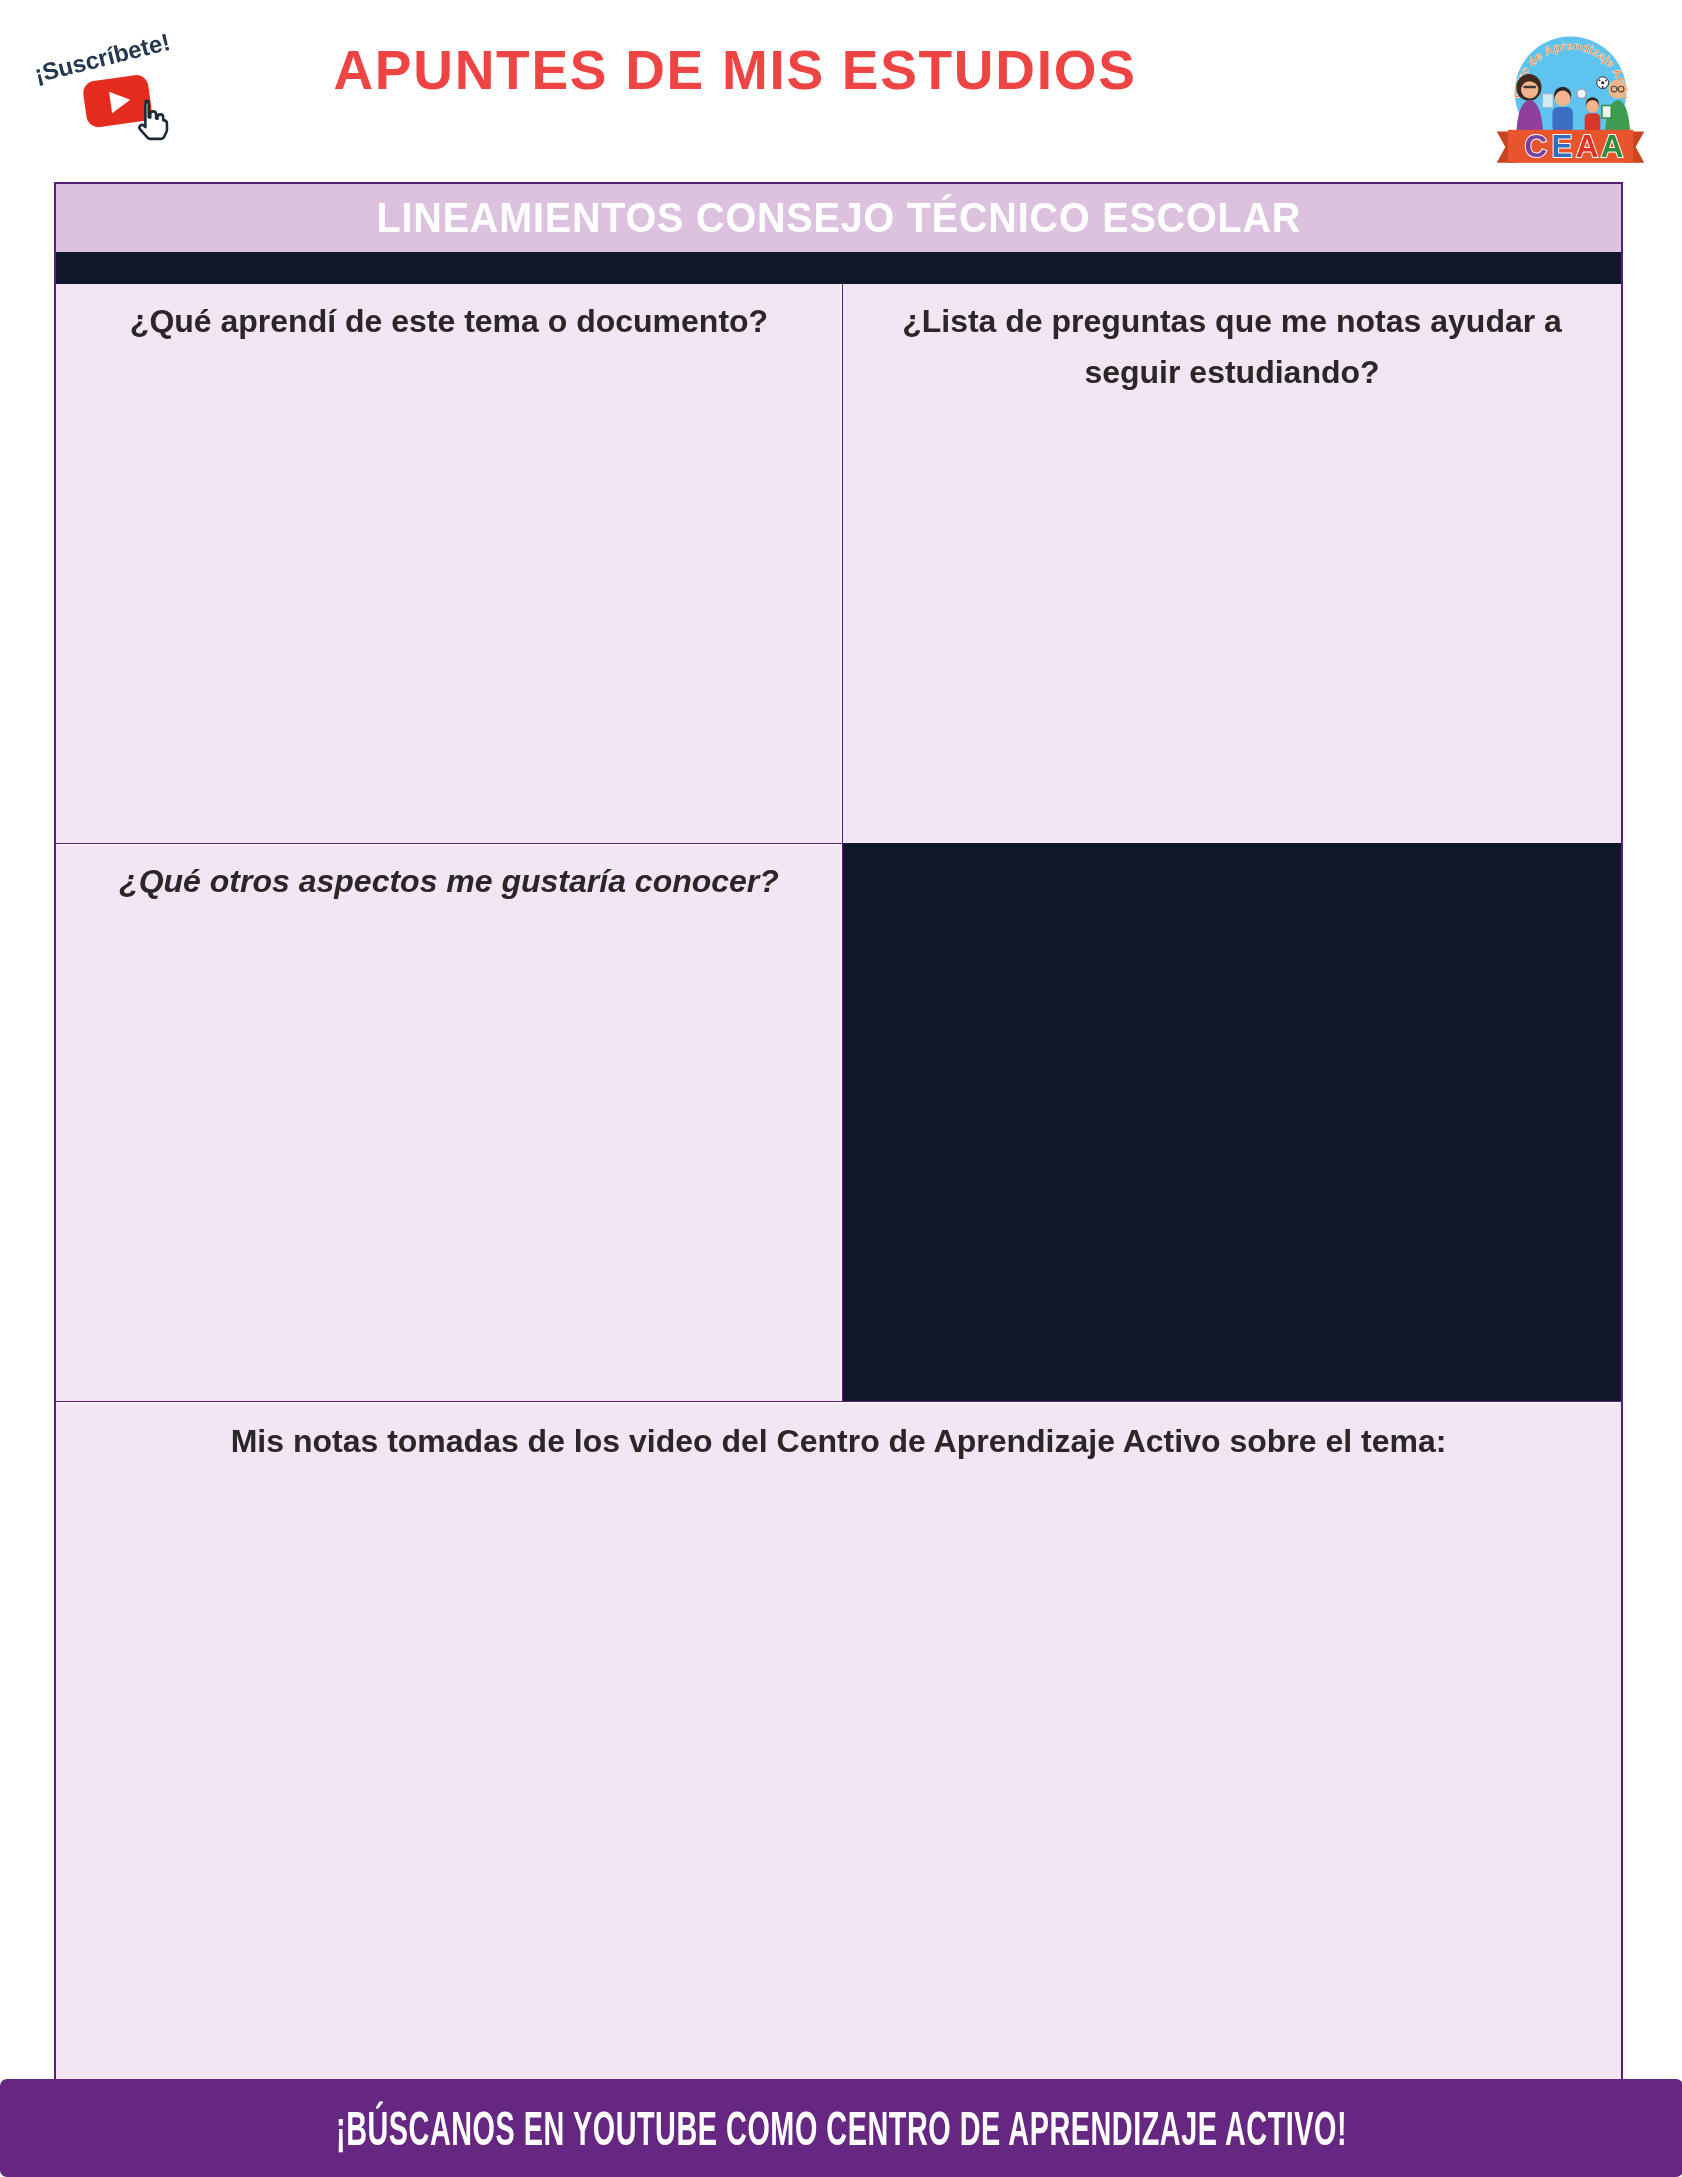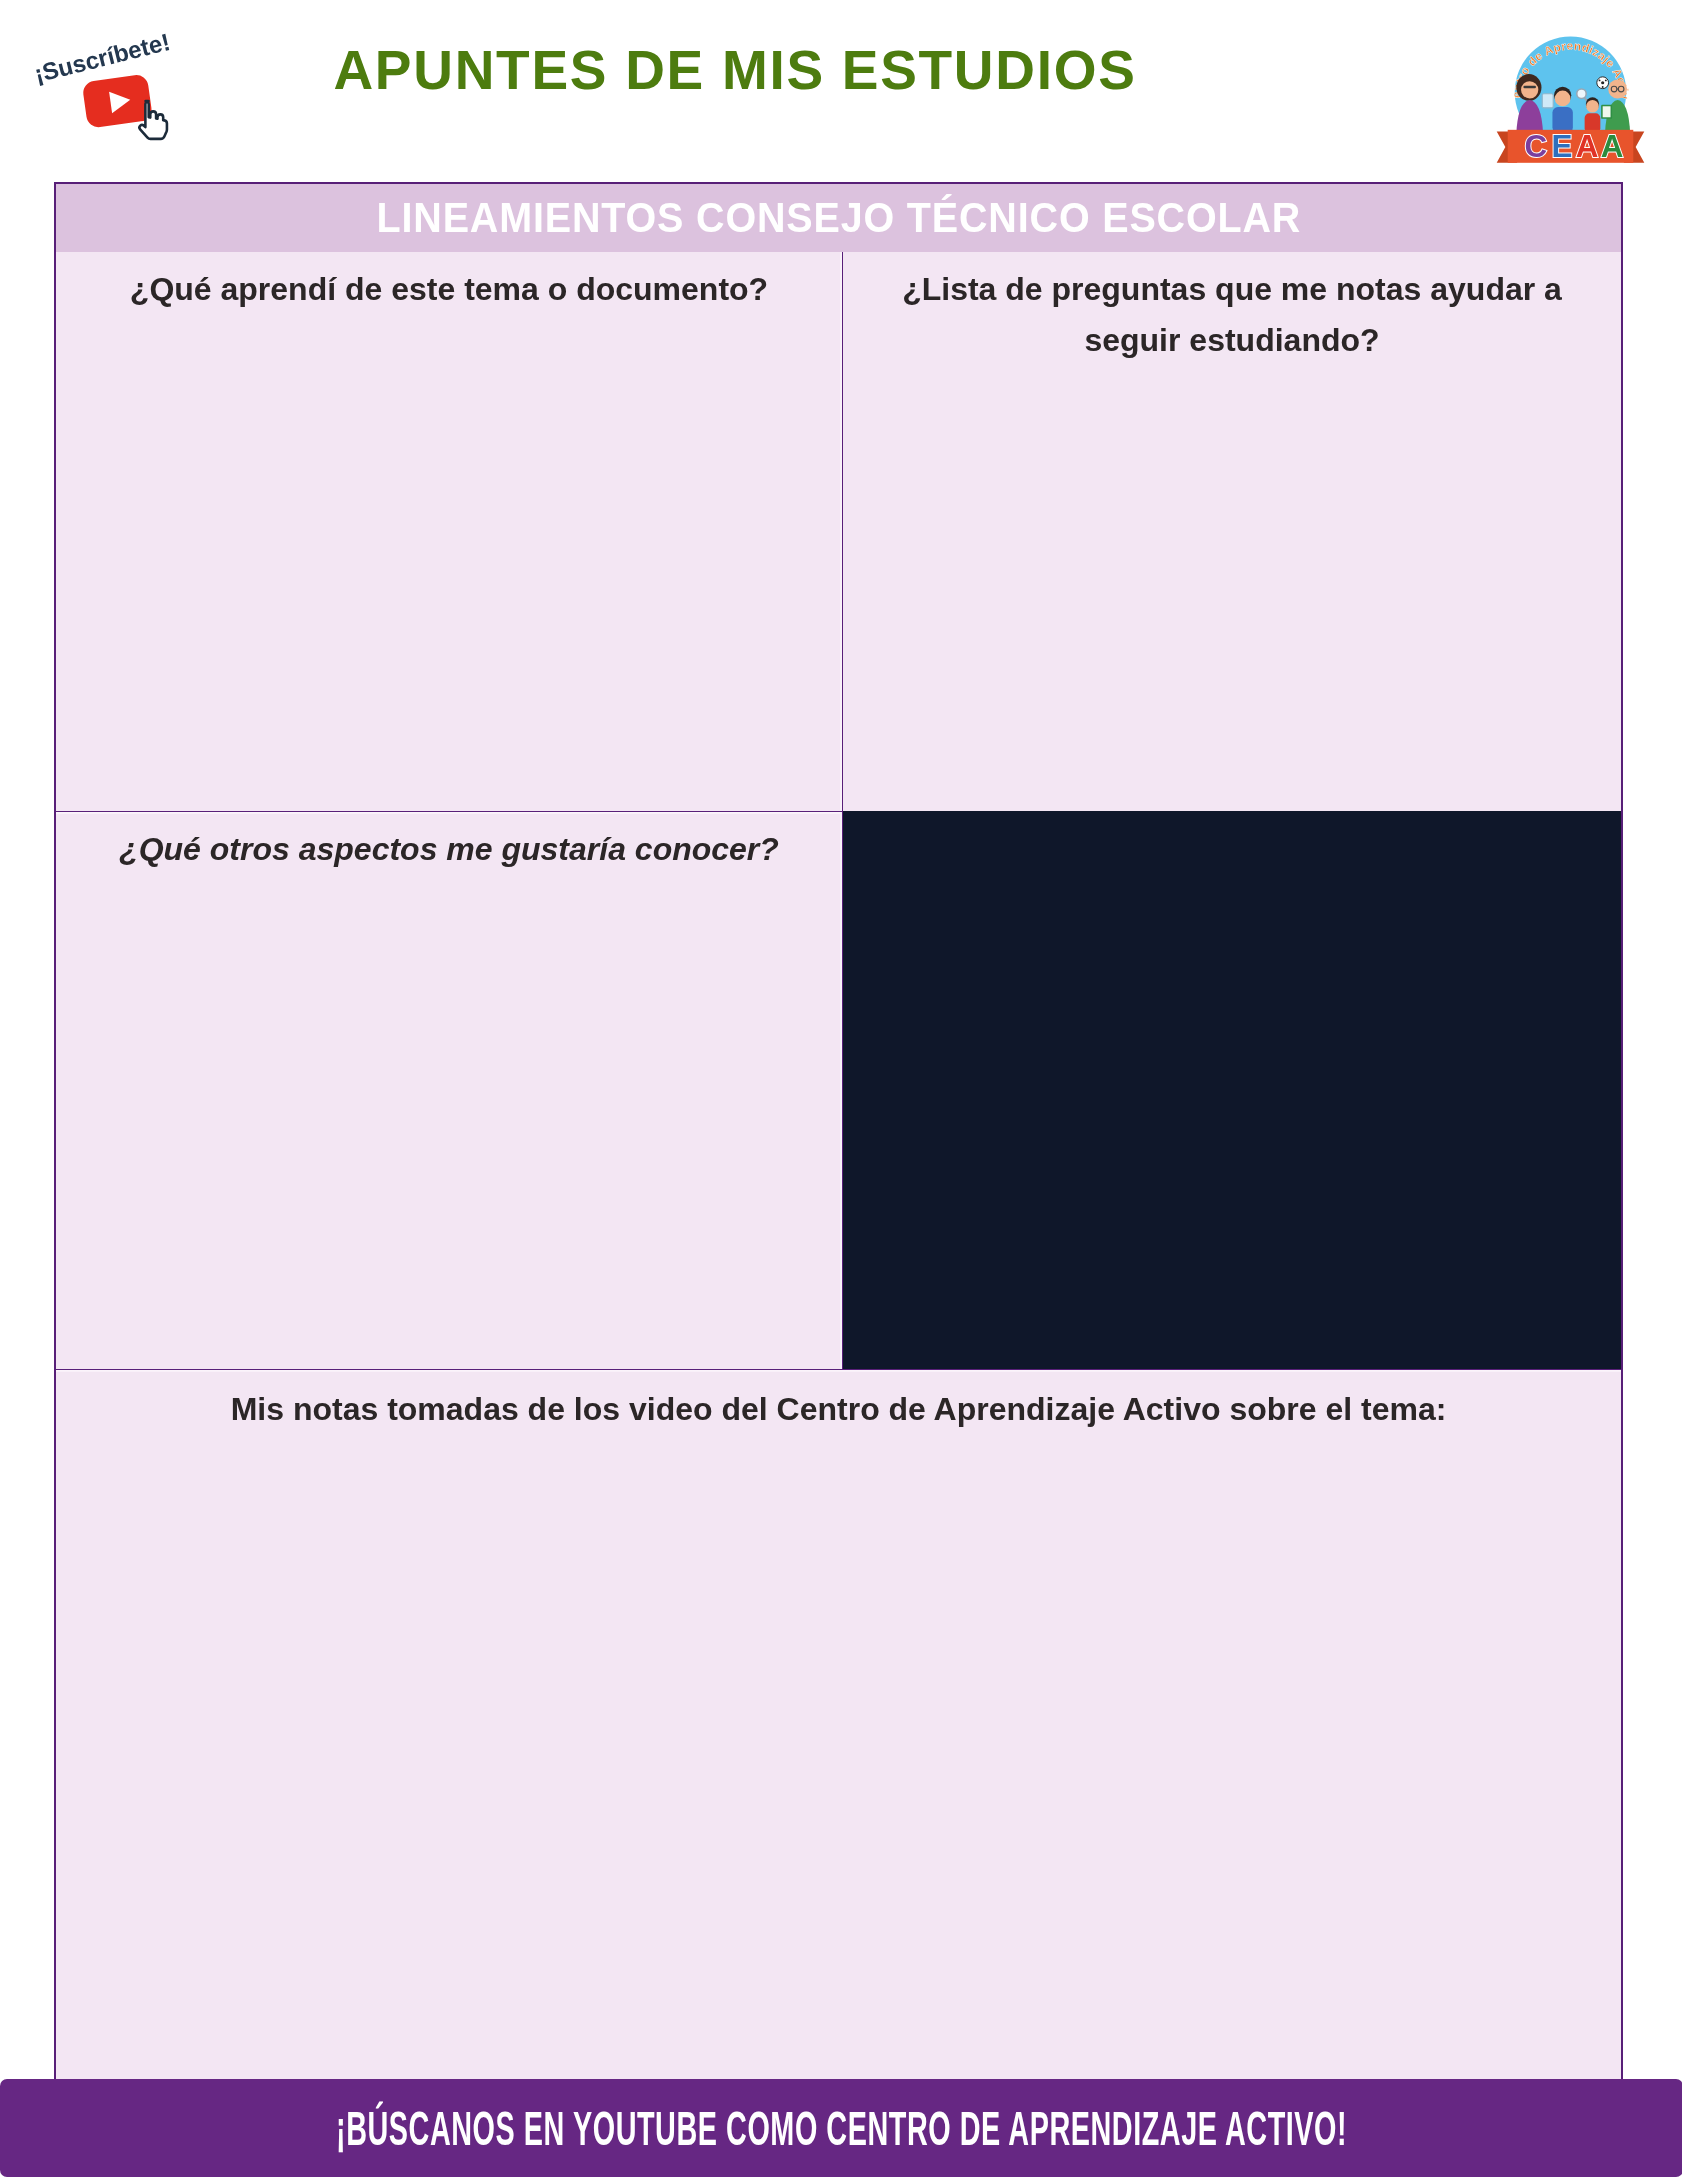--- a/index.html
+++ b/index.html
@@ -9,21 +9,21 @@
     background:#ffffff;
     overflow:hidden;
     font-family:"Liberation Sans","DejaVu Sans",sans-serif;
   }
 
   
   .title{
     position:absolute;left:0;top:38px;width:1470px;
     margin:0;text-align:center;
     font-size:55px;font-weight:bold;letter-spacing:1.7px;
-    color:#4d7c0f;
+    color:#ef4444;
   }
 
   .subscribe{position:absolute;left:26px;top:26px;width:173px;height:130px;}
   .subscribe-text{
     position:absolute;left:8.6px;top:35px;
     font-size:24px;font-weight:bold;color:#24384f;
     white-space:nowrap;
     transform:rotate(-14deg);transform-origin:left center;
   }
   .yt-btn{position:absolute;left:57px;top:50px;width:69px;height:52px;transform:rotate(-8deg);}
@@ -47,21 +47,21 @@
   }
   .thead span{
     color:#ffffff;font-size:42px;font-weight:bold;letter-spacing:0.9px;
     display:inline-block;transform:scaleX(.94);
   }
   .qgrid{display:grid;grid-template-columns:787px 1fr;flex:0 0 auto;}
   .cell{
     box-sizing:border-box;background:#f3e6f3;
     padding:12px 8.6px 0 8.6px;
   }
-  .cell.r1{height:559px;}
+  .cell.r1{height:559px;margin-top:32px;}
   .cell.r2{height:558px;border-top:1.7px solid #581f78;box-shadow:inset 0 1.7px 0 #fbf4fb;}
   .cell.colL{border-right:1.7px solid #581f78;box-shadow:inset -1.7px 0 0 #fbf4fb;}
   .cell.colL.r2{box-shadow:inset -1.7px 0 0 #fbf4fb, inset 0 1.7px 0 #fbf4fb;font-style:italic;}
   .question{
     font-size:32px;font-weight:bold;color:#2b2627;
     text-align:center;line-height:1.6;
   }
   .notes-cell{
     flex:1;border-top:1.7px solid #581f78;box-shadow:inset 0 1.7px 0 #fbf4fb;
     box-sizing:border-box;padding:14px 8.6px 0 8.6px;background:#f3e6f3;

